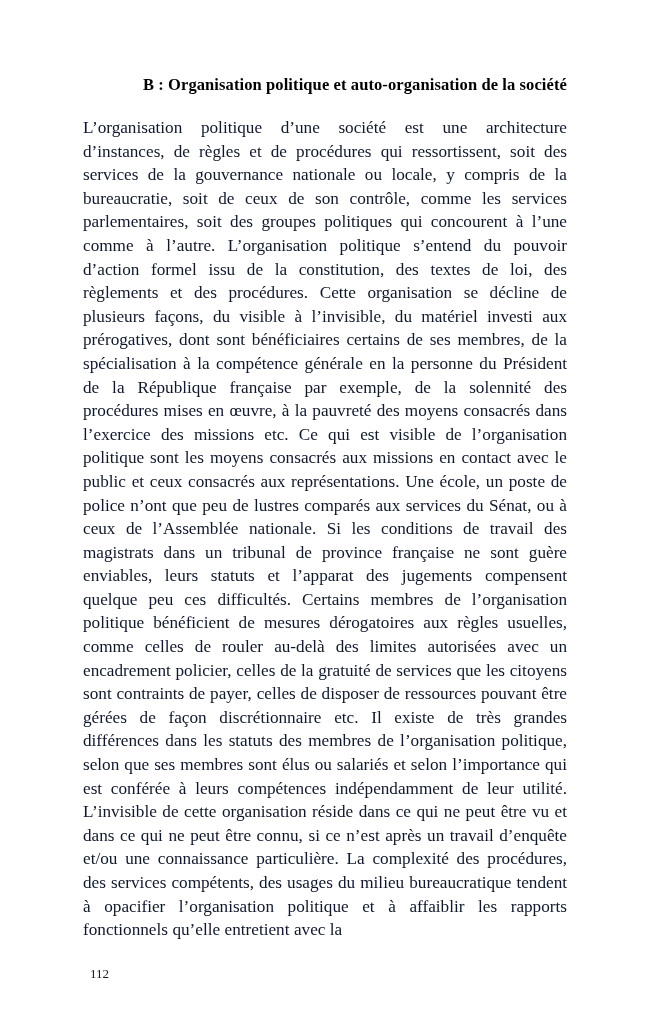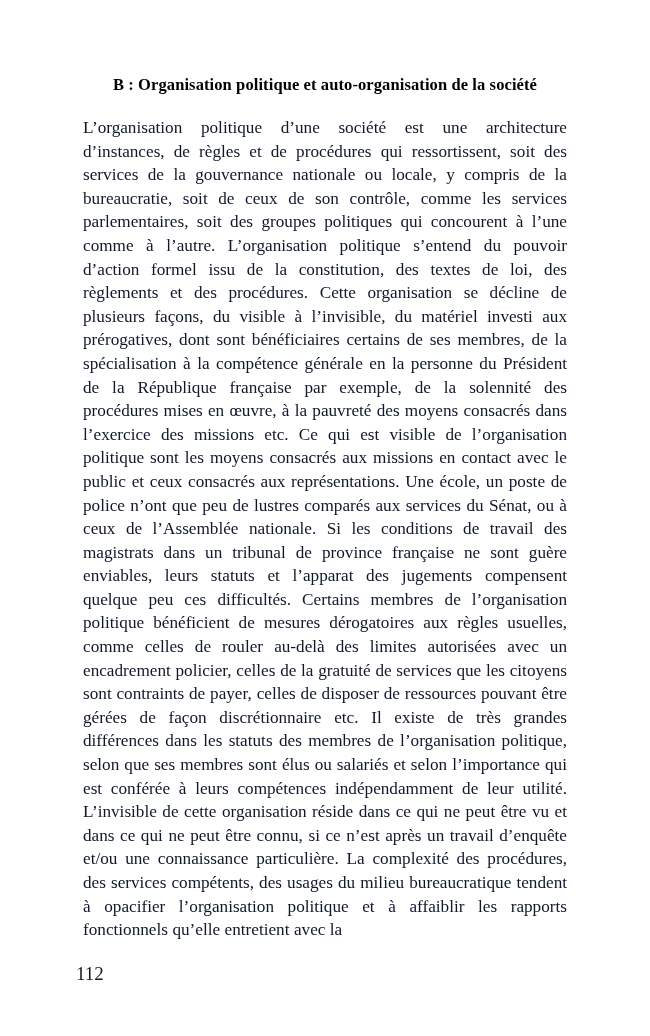--- a/index.html
+++ b/index.html
@@ -25,44 +25,44 @@
     width: 484px;
   }
 
   .section-heading {
     font-family: "Liberation Serif", "DejaVu Serif", serif;
     font-size: 16.5px;
     font-weight: bold;
     color: #000000;
     line-height: 22px;
     margin: 0 0 20px 0;
-    text-align: center;
+    text-align: right;
     letter-spacing: 0.1px;
     white-space: nowrap;
   }
 
   .body-paragraph {
     font-family: "Liberation Serif", "DejaVu Serif", serif;
     font-size: 17.2px;
     color: #0f172a;
     line-height: 23.6px;
     text-align: justify;
     text-justify: inter-word;
     margin: 0;
     hyphens: none;
     -webkit-hyphens: none;
     word-spacing: 0.15px;
   }
 
   .page-number {
     position: absolute;
-    left: 76px;
+    left: 90px;
     top: 964px;
     font-family: "Liberation Serif", "DejaVu Serif", serif;
-    font-size: 19px;
+    font-size: 13px;
     color: #1a1a1a;
     line-height: 20px;
   }
 </style>
 </head>
 <body>
 
 <div class="page">
 
   <div class="content-block">

